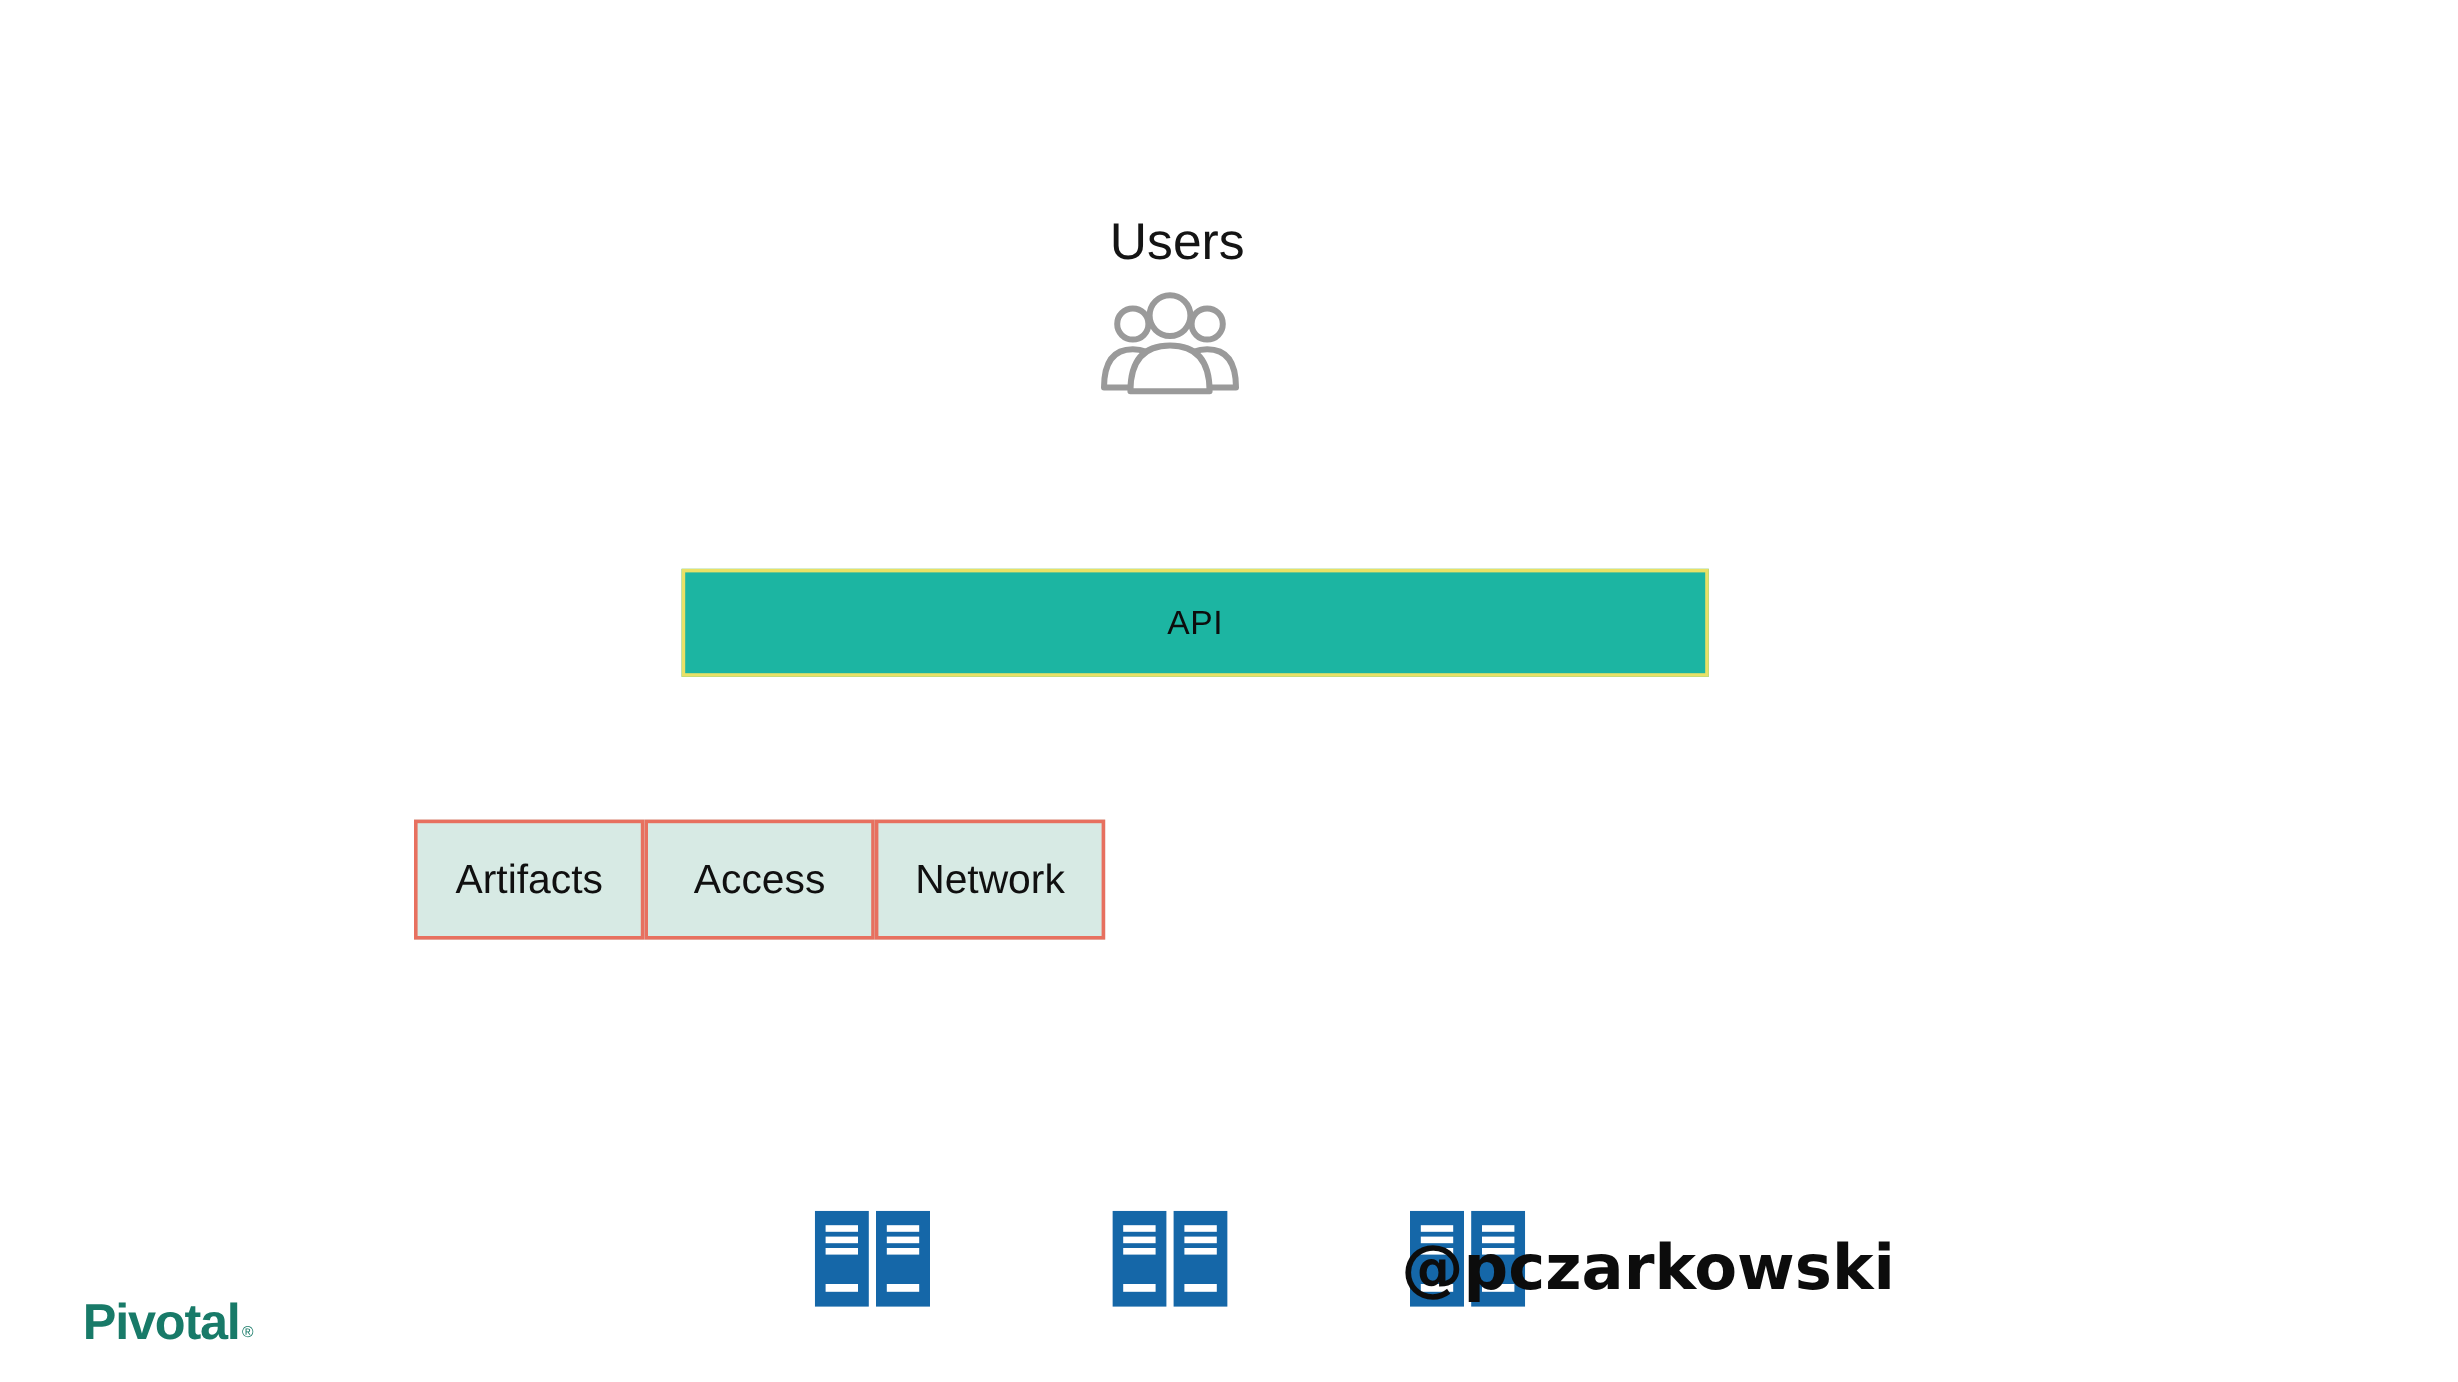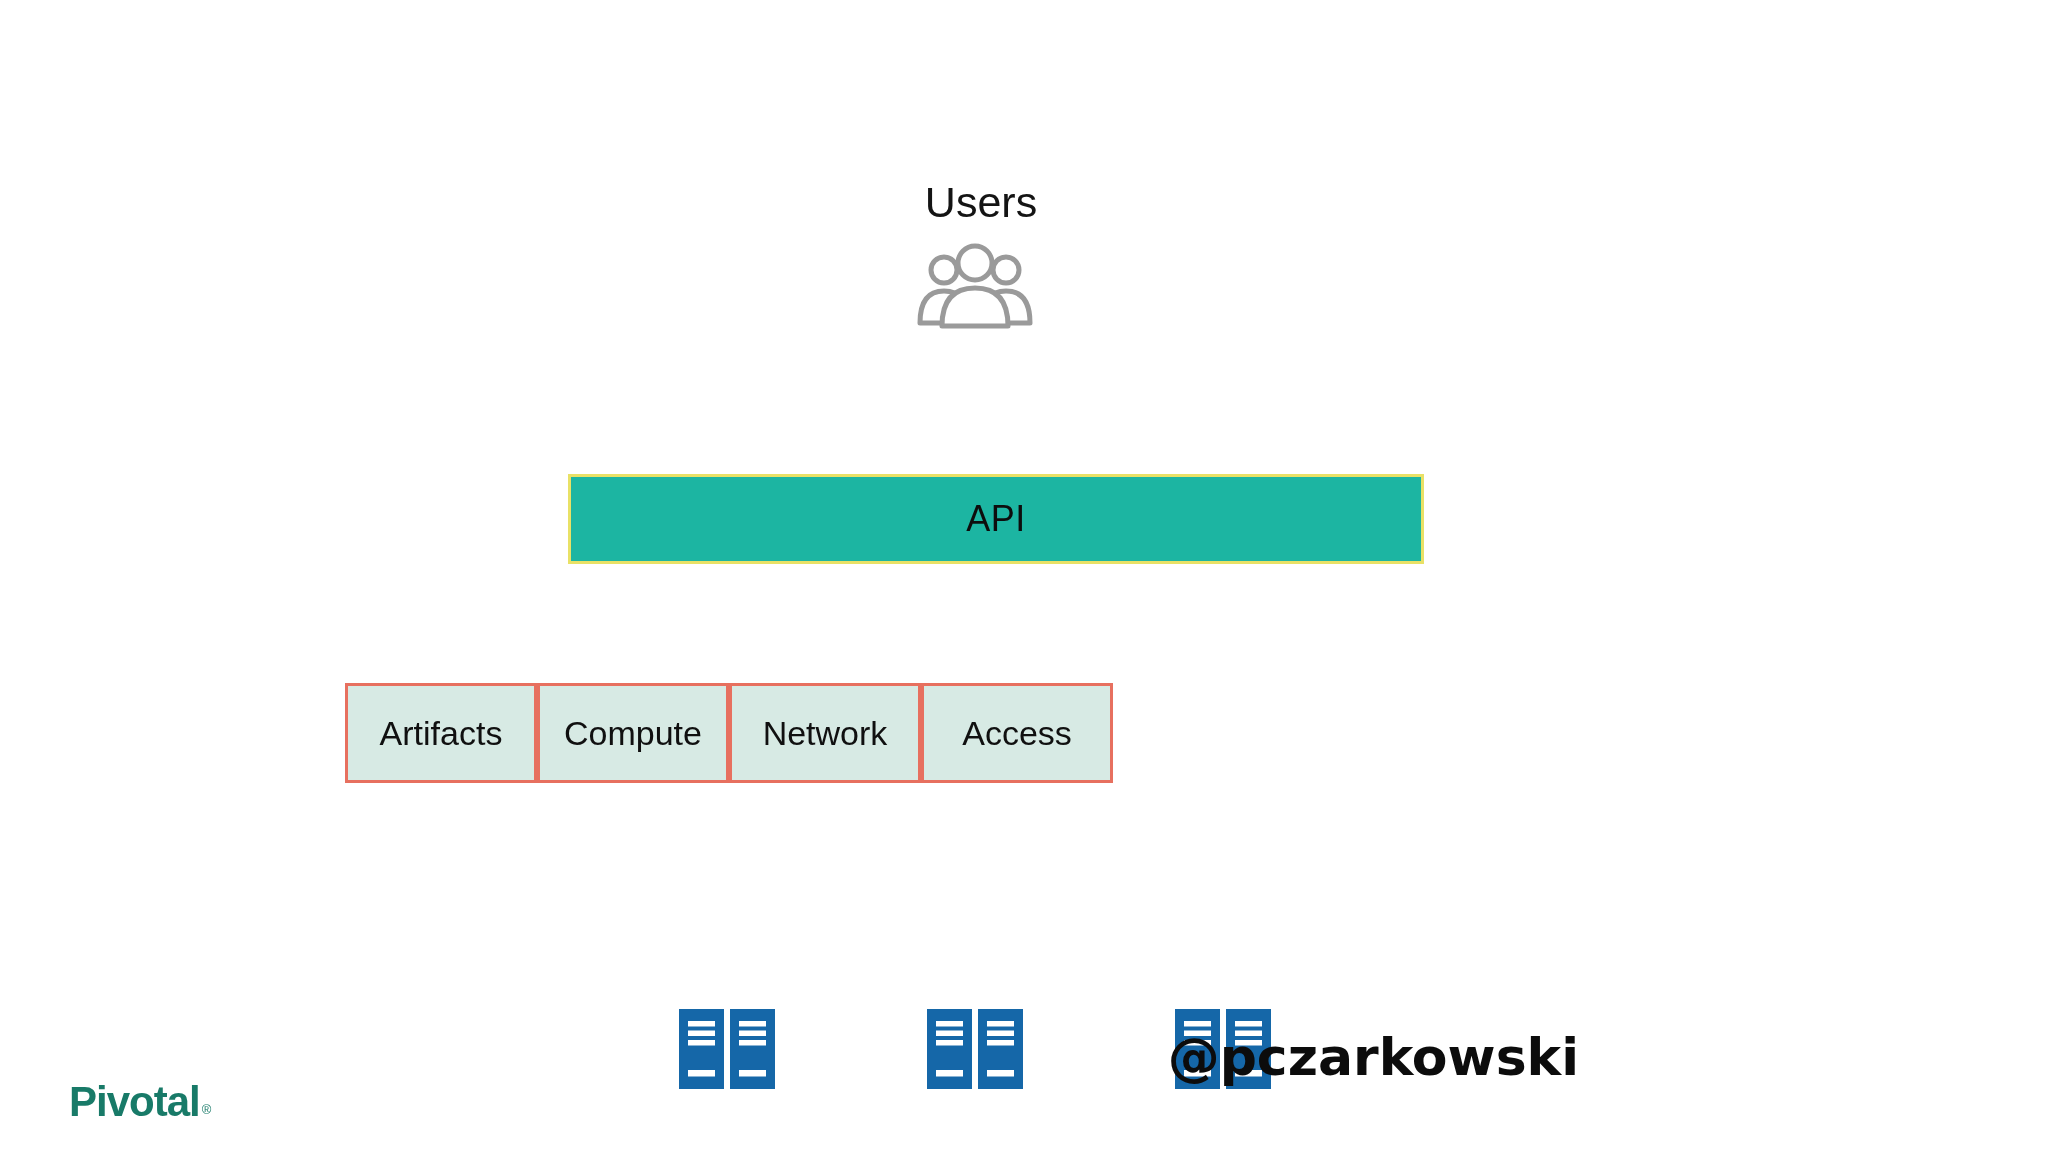--- a/index.html
+++ b/index.html
@@ -40,21 +40,21 @@
     width: 856px;
     height: 90px;
     box-sizing: border-box;
     background: #1cb5a2;
     border: 3px solid #e9e166;
     display: flex;
     align-items: center;
     justify-content: center;
   }
   .api-label {
-    font-size: 36px;
+    font-size: 28px;
     color: #0d0d0d;
     letter-spacing: 0.5px;
   }
 
   
   .resources-row {
     position: absolute;
     left: 345px;
     top: 683px;
     display: flex;
@@ -135,27 +135,24 @@
 
   <div class="api-bar">
     <span class="api-label">API</span>
   </div>
 
   <div class="resources-row">
     <div class="resource-box">
       <span class="resource-label">Artifacts</span>
     </div>
     <div class="resource-box">
-      <span class="resource-label">Compute</span>
+      <span class="resource-label">Access</span>
     </div>
     <div class="resource-box">
       <span class="resource-label">Network</span>
-    </div>
-    <div class="resource-box">
-      <span class="resource-label">Access</span>
     </div>
   </div>
 
   <div class="servers-row">
     <svg class="server-icon" viewBox="0 0 96 80" xmlns="http://www.w3.org/2000/svg">
       <g fill="#1567a8">
         <rect x="0" y="0" width="45" height="80"></rect>
         <rect x="51" y="0" width="45" height="80"></rect>
       </g>
       <g fill="#ffffff">

